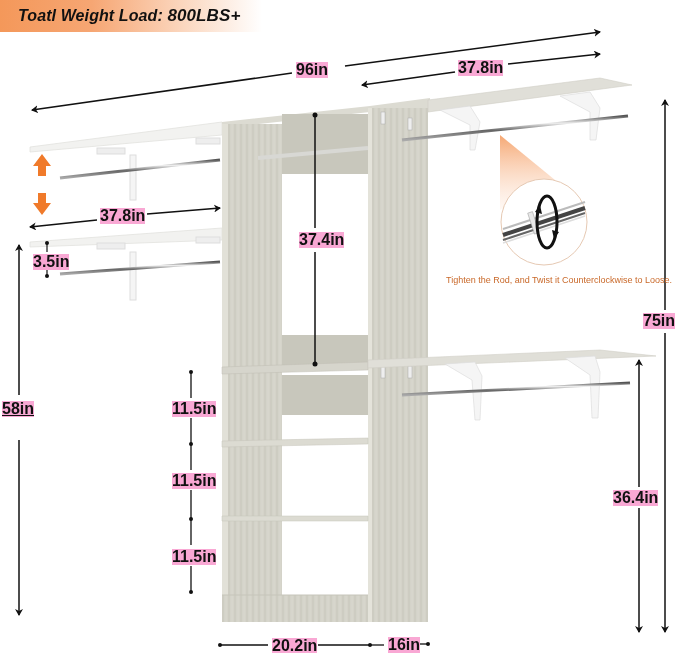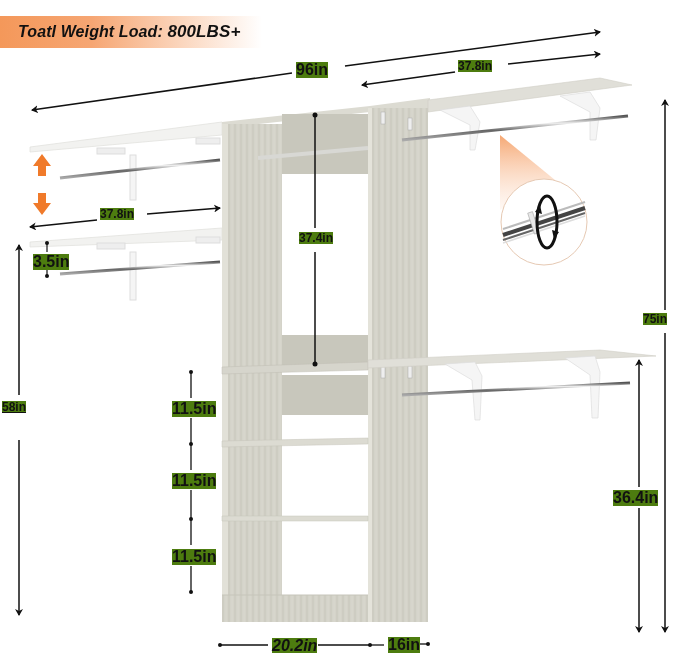--- a/index.html
+++ b/index.html
@@ -1,24 +1,24 @@
 <!DOCTYPE html>
 <html><head>
 <meta charset="utf-8">
 <style>
   html,body{margin:0;padding:0;background:#ffffff;}
   body{width:679px;height:653px;position:relative;overflow:hidden;font-family:"Liberation Sans",sans-serif;}
-  .banner{position:absolute;left:0;top:16px;width:262px;height:32px;
+  .banner{position:absolute;left:0;top:0;width:262px;height:32px;
     background:linear-gradient(90deg,#f4985a 0%,#f6a673 35%,#fbd7bf 70%,#ffffff 100%);}
   .banner-text{position:absolute;left:18px;top:6px;font-size:16px;font-style:italic;font-weight:bold;color:#111;letter-spacing:0.1px;}
   .banner-text .val{font-size:17px;}
   svg.diagram{position:absolute;left:0;top:0;}
-  .dim{position:absolute;font-family:"Liberation Sans",sans-serif;font-weight:bold;color:#111;background:#4d7c0f;white-space:nowrap;line-height:1;}
+  .dim{position:absolute;font-family:"Liberation Sans",sans-serif;font-weight:bold;color:#111;background:#f9a8d4;white-space:nowrap;line-height:1;}
   .dim.small{font-size:16px;}
-  .dim.mid{font-size:12px;}
+  .dim.mid{font-size:16px;}
   .dim.big{font-size:16px;}
   .note{position:absolute;left:446px;top:275px;font-size:9px;line-height:11px;color:#c9692a;width:230px;}
 </style>
 </head>
 <body>
 
 <div class="banner">
   <div class="banner-text">
     <span>Toatl Weight Load:</span>
     <span class="val">800LBS+</span>
@@ -203,17 +203,18 @@
 <div class="dim mid" style="left:458px;top:60px;">37.8in</div>
 <div class="dim mid" style="left:100px;top:208px;">37.8in</div>
 <div class="dim mid" style="left:291px;top:232px;margin-left:8px;">37.4in</div>
 <div class="dim small" style="left:33px;top:254px;">3.5in</div>
 <div class="dim mid" style="left:2px;top:401px;text-decoration:underline;">58in</div>
 <div class="dim mid" style="left:643px;top:313px;">75in</div>
 <div class="dim small" style="left:613px;top:490px;text-align:right;">36.4in</div>
 <div class="dim small" style="left:172px;top:401px;">11.5in</div>
 <div class="dim small" style="left:172px;top:473px;">11.5in</div>
 <div class="dim small" style="left:172px;top:549px;">11.5in</div>
-<div class="dim small" style="left:272px;top:638px;font-style:italic;">20.2in</div>
+<div class="dim small" style="left:272px;top:638px;">20.2in</div>
 <div class="dim small" style="left:388px;top:637px;text-align:right;">16in</div>
 
 <div class="note">
+  <div>Tighten the Rod, and Twist it Counterclockwise to Loose.</div>
 </div>
 
 </body></html>

